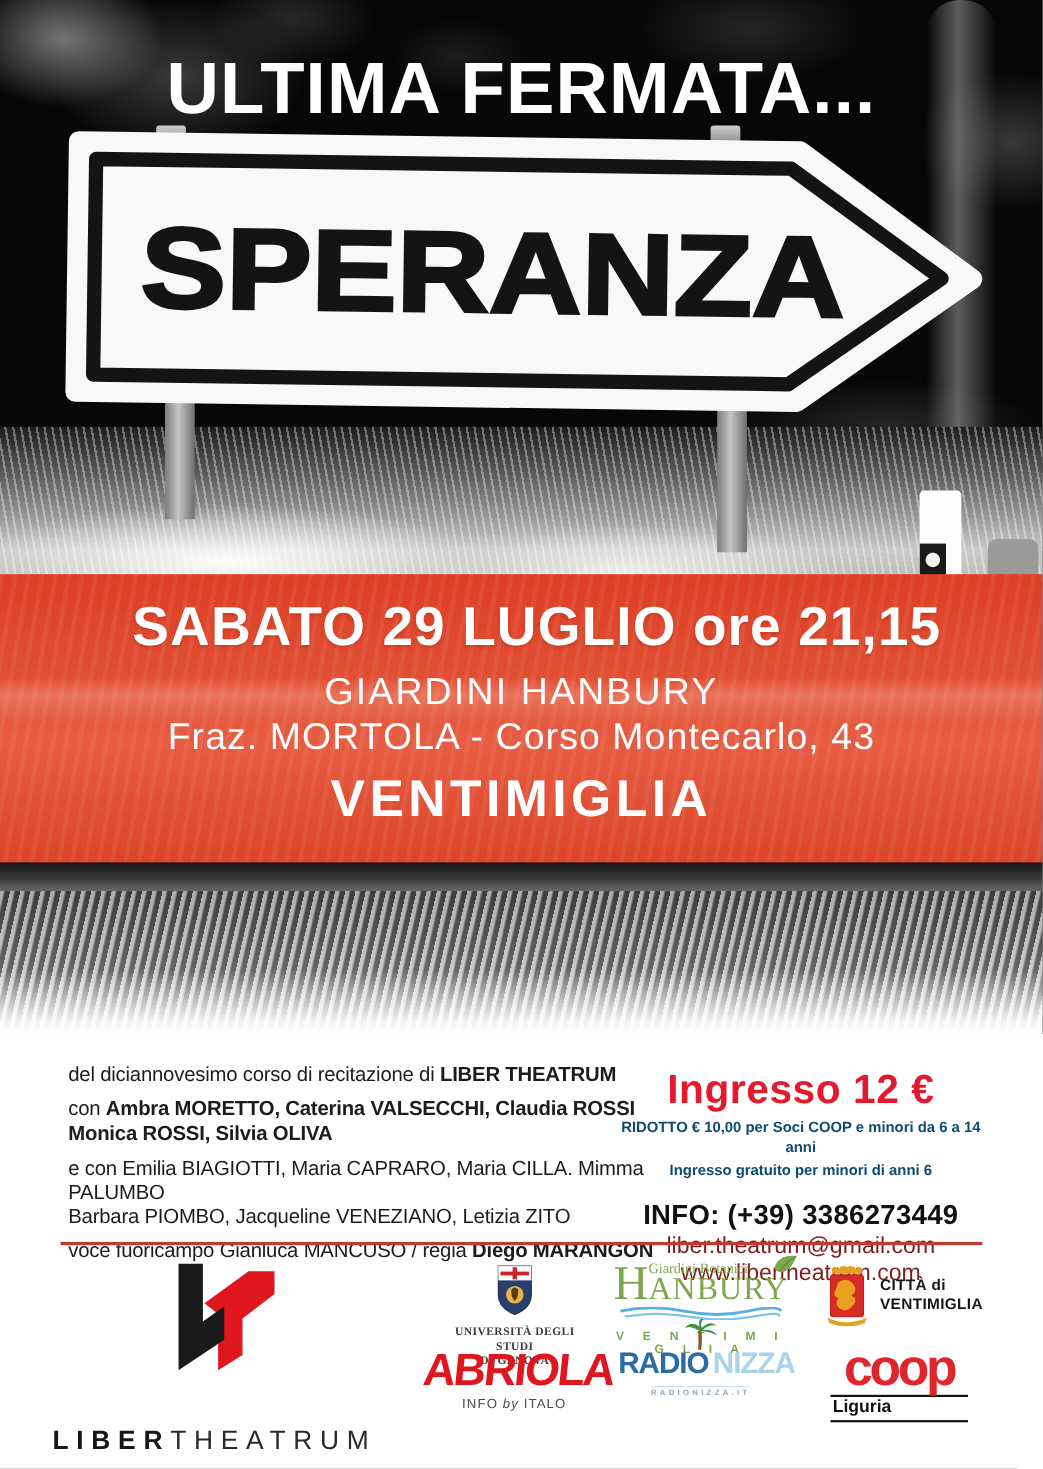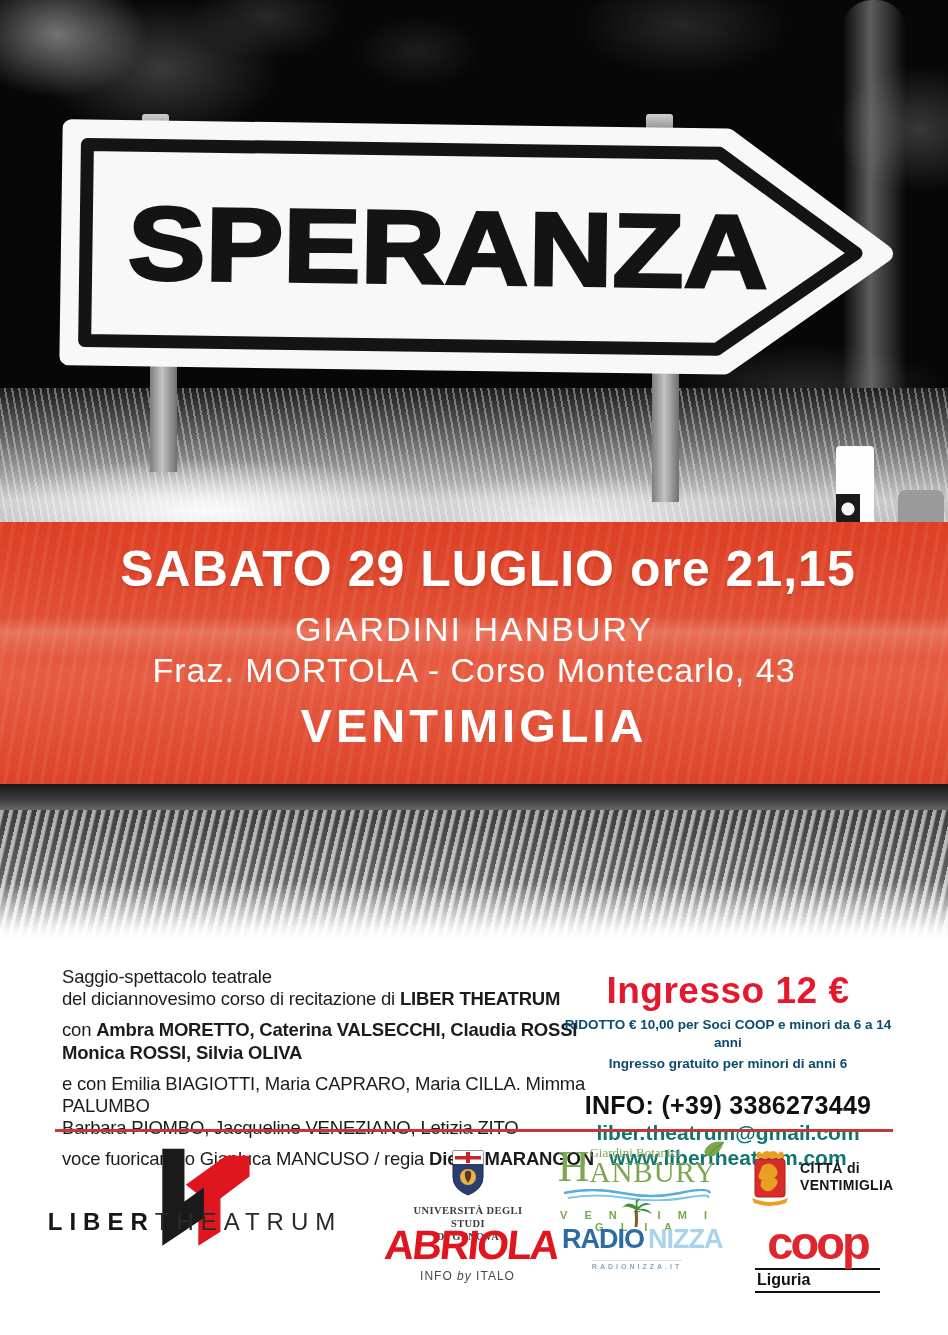--- a/index.html
+++ b/index.html
@@ -70,28 +70,28 @@
     font-size:18.5px; line-height:1.2; letter-spacing:-0.2px; }
   .credits .grp { margin-bottom:9px; }
   .credits b { font-weight:700; }
 
   
   .pricing { position:absolute; right:55px; top:970px; width:330px; text-align:center; }
   .price-main { color:#e5192e; font-size:37px; font-weight:900; letter-spacing:0.5px; white-space:nowrap; }
   .price-small { margin-top:4px; color:#0c4a6e; font-size:13.5px; font-weight:700; line-height:1.3; }
   .contact { margin-top:18px; }
   .contact-info { color:#111111; font-size:25px; font-weight:900; letter-spacing:0.3px; white-space:nowrap; }
-  .contact-line { color:#0f766e; font-size:21px; line-height:1.2;font-weight:bold; }
+  .contact-line { color:#7f1d1d; font-size:21px; line-height:1.2; }
 
   
   .divider { position:absolute; left:55px; top:1129px; width:838px; height:3px; background:#c23a36; }
 
   
   .lt-logo { position:absolute; left:120px; top:1146px; width:140px; height:108px; }
-  .lt-word { position:absolute; left:40px; top:1208px; width:310px; text-align:center; font-size:24px;
+  .lt-word { position:absolute; left:40px; top:1296px; width:310px; text-align:center; font-size:24px;
     letter-spacing:7px; color:#161616; white-space:nowrap; }
   .lt-word .b { font-weight:700; }
   .lt-word .l { font-weight:400; color:#2a2a2a; }
 
   .unige { position:absolute; left:398px; top:1150px; width:140px; text-align:center; }
   .unige-text { margin-top:4px; font-family:"Liberation Serif", serif; font-weight:700; font-size:10.5px;
     color:#3c3c3c; line-height:1.25; letter-spacing:0.4px; }
 
   .abriola { position:absolute; left:385px; top:1222px; width:165px; text-align:center; }
   .abriola-name { color:#e0161f; font-size:41px; font-weight:900; letter-spacing:-2px; transform:skewX(-6deg); display:inline-block; }
@@ -134,20 +134,21 @@
     <div class="trunk"></div>
     <div class="grass-upper"></div>
     <div class="guardrail"></div>
     <div class="grass-lower"></div>
     <div class="reflector">
       <div class="reflector-band"></div>
     </div>
     <div class="reflector2"></div>
   </div>
 
+  <div class="main-title">ULTIMA FERMATA...</div>
 
   <div class="post-cap" style="left:142px; top:114px;"></div>
   <div class="post-cap" style="left:646px; top:114px;"></div>
   <div class="post" style="left:150px; top:360px; height:112px;"></div>
   <div class="post" style="left:652px; top:360px; height:142px;"></div>
 
   <div class="sign-wrap">
     <svg width="840" height="252" viewBox="0 0 840 252">
       <polygon points="12,12 668,12 826,126 668,240 12,240" fill="#f8f8f8" stroke="#f8f8f8" stroke-width="18" stroke-linejoin="round"></polygon>
       <polygon points="28,28 660,28 798,126 660,224 28,224" fill="none" stroke="#141414" stroke-width="13" stroke-linejoin="round"></polygon>
@@ -157,21 +158,20 @@
 
   <div class="band">
     <div class="band-datetime">SABATO 29 LUGLIO ore 21,15</div>
     <div class="band-venue">GIARDINI HANBURY</div>
     <div class="band-address">Fraz. MORTOLA - Corso Montecarlo, 43</div>
     <div class="band-city">VENTIMIGLIA</div>
   </div>
 
   <div class="credits">
     <div class="grp">
-      <div><span>Saggio-spettacolo teatrale</span></div>
       <div><span>del diciannovesimo corso di recitazione di </span><b>LIBER THEATRUM</b></div>
     </div>
     <div class="grp">
       <div><span>con </span><b>Ambra MORETTO, Caterina VALSECCHI, Claudia ROSSI</b></div>
       <div><b>Monica ROSSI, Silvia OLIVA</b></div>
     </div>
     <div class="grp">
       <div><span>e con Emilia BIAGIOTTI, Maria CAPRARO, Maria CILLA. Mimma PALUMBO</span></div>
       <div><span>Barbara PIOMBO, Jacqueline VENEZIANO, Letizia ZITO</span></div>
     </div>

